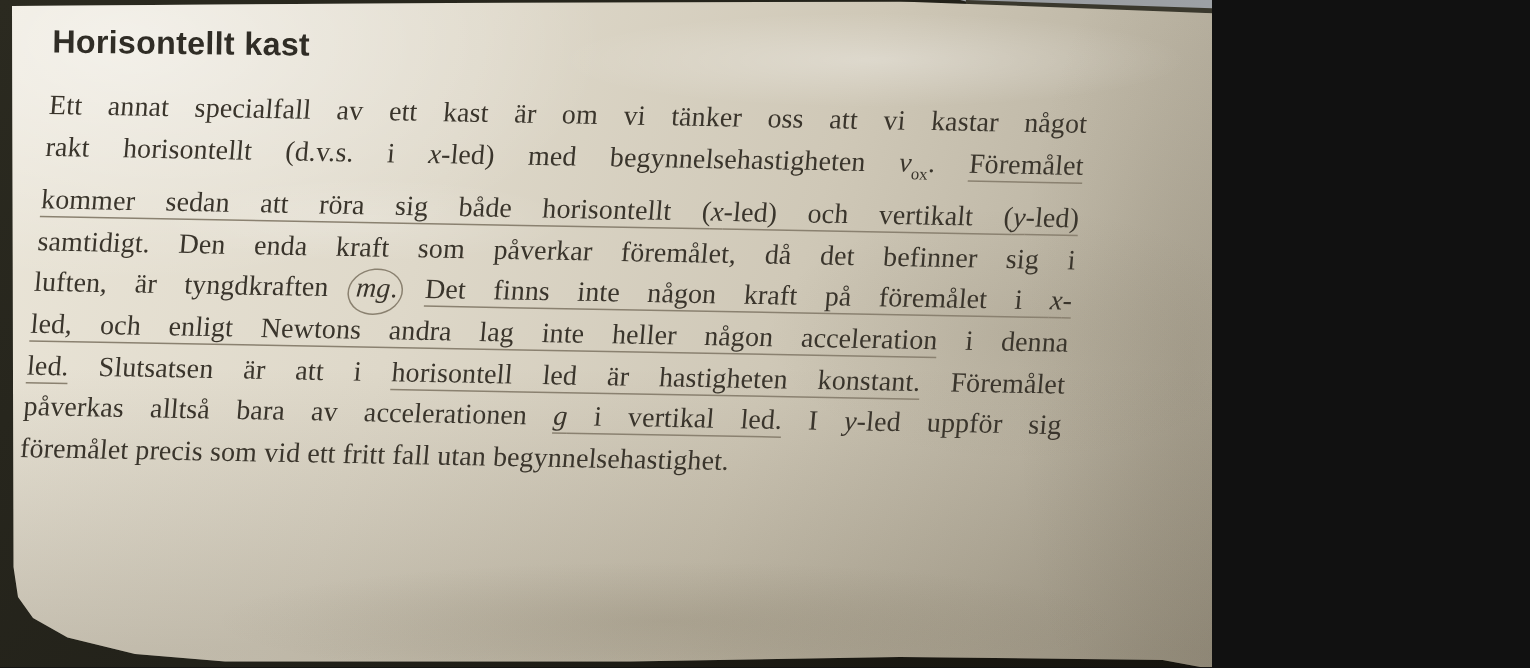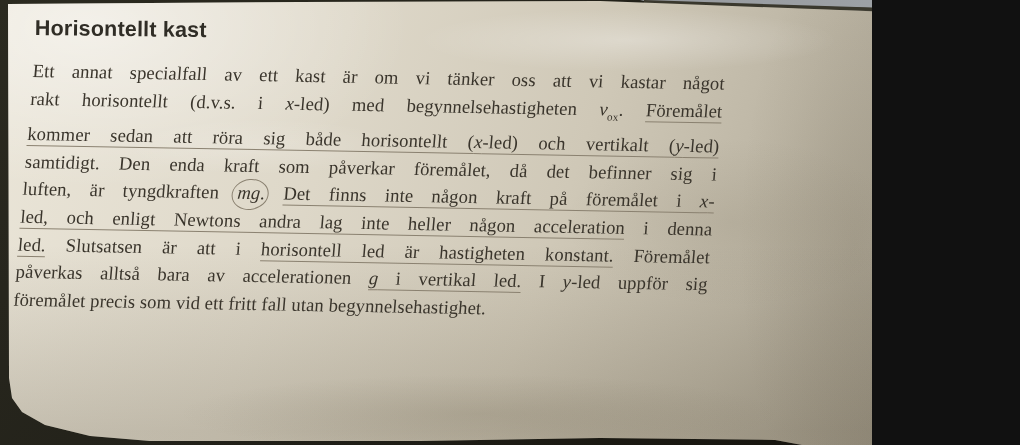--- a/index.html
+++ b/index.html
@@ -1,17 +1,17 @@
 <!DOCTYPE html>
 <html style="--paper-light: #ebe6d9; --paper-dark: #a59e8e; --ink: #3a352c; --heading: #302d26; --pencil: #8a8170; --desk-gray: #8f9298;"><head>
 <meta charset="utf-8">
 <style>
   html,body{margin:0;padding:0;background:#111;}
   .stage{
-    position:relative;width:872px;height:445px;overflow:hidden;
+    position:relative;width:808px;height:445px;overflow:hidden;
     background:linear-gradient(135deg,#2b2a20 0%,#23221a 45%,#16140e 100%);
     font-family:"Liberation Serif",serif;
   }
   
   .desk{
     position:absolute;inset:0;
     clip-path:polygon(640px 0px,1020px 0px,1020px 12px,648px 2px);
     background:linear-gradient(to right,#7f8389,#8f9298 40%,#9da1a5 100%);
   }
   

